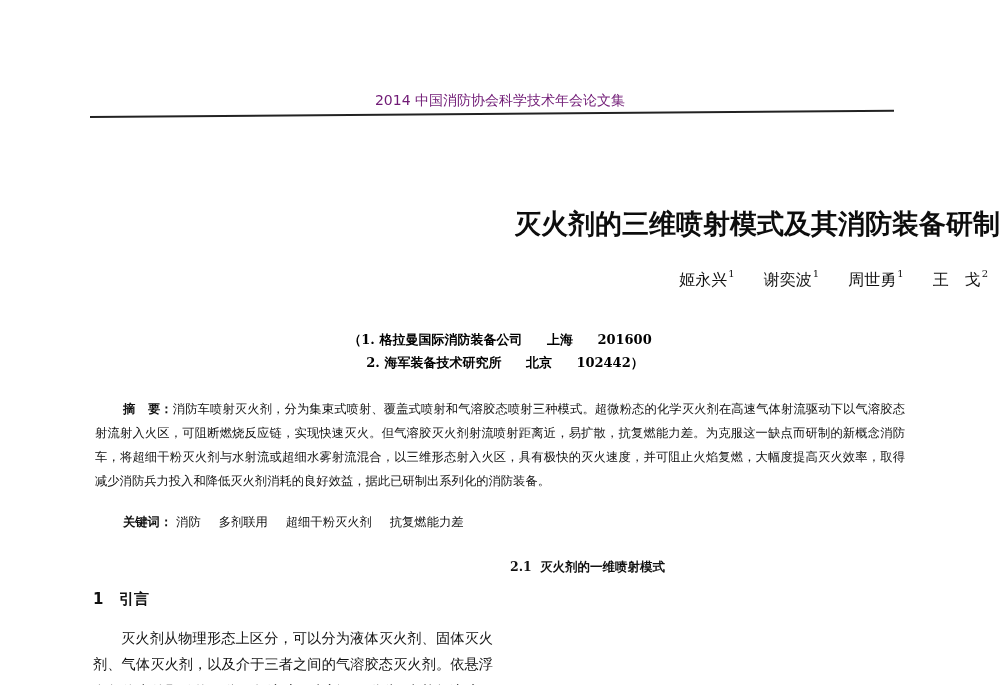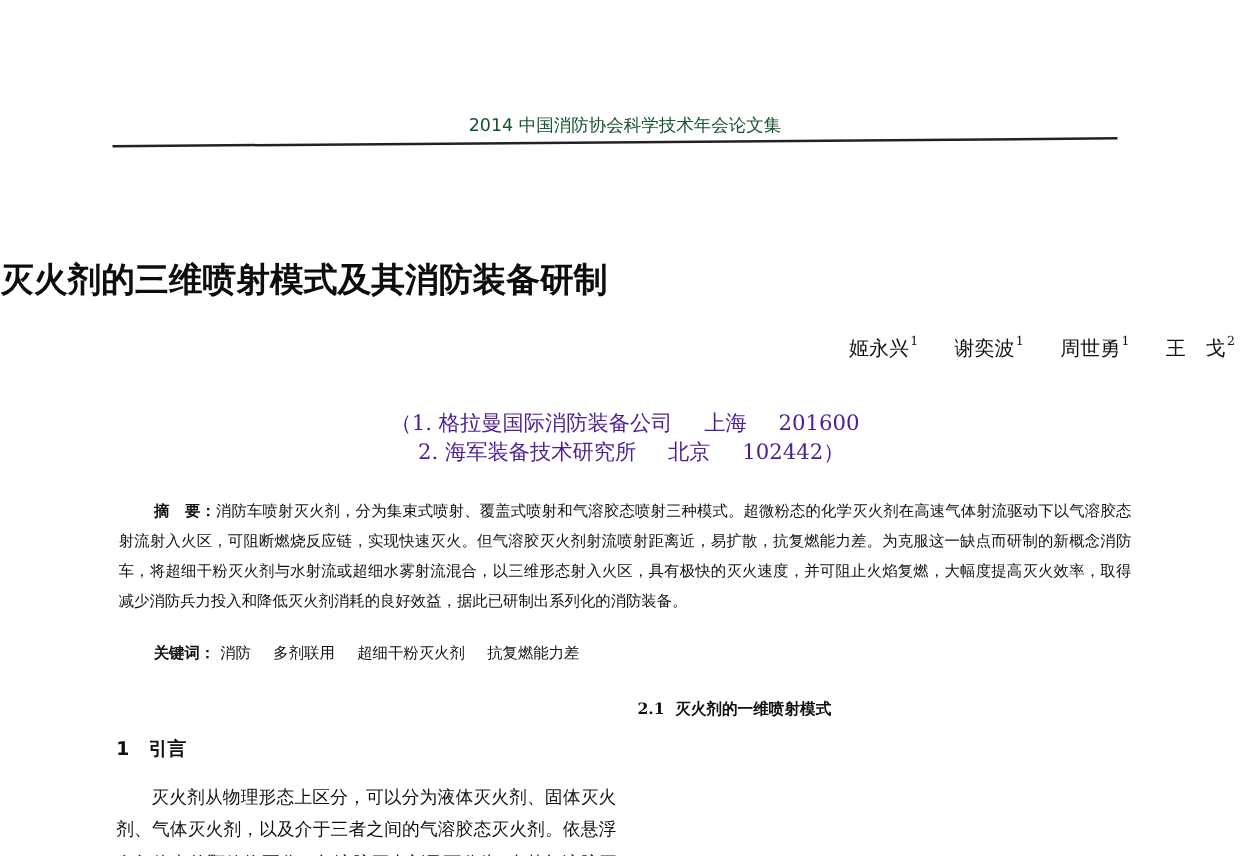--- a/index.html
+++ b/index.html
@@ -2,43 +2,43 @@
 <html><head>
 <meta charset="utf-8">
 <style>
   * { margin: 0; padding: 0; box-sizing: border-box; }
   html, body { width: 1000px; height: 685px; overflow: hidden; background: #ffffff; }
   body { position: relative; color: #111; font-family: "DejaVu Serif", "Liberation Serif", serif; }
 
   .running-header {
     position: absolute; top: 92px; left: 0; width: 1000px;
     text-align: center; font-family: "DejaVu Sans", "Liberation Sans", sans-serif;
-    font-size: 14px; letter-spacing: 0px; color: #14532d;
+    font-size: 14px; letter-spacing: 0px; color: #701a75;
   }
   .header-rule {
     position: absolute; top: 116px; left: 90px; width: 804px; height: 2px;
     background: #222; transform: rotate(-0.45deg); transform-origin: left center;
   }
 
   .paper-title {
-    position: absolute; top: 206px; left: 0; width: 1000px; text-align: left;
+    position: absolute; top: 206px; left: 0; width: 1000px; text-align: right;
     font-family: "DejaVu Serif", "Liberation Serif", serif; font-weight: bold;
     font-size: 27px; letter-spacing: 0px; color: #0d0d0d;
   }
 
   .authors {
     position: absolute; top: 268px; left: 0; width: 1000px; text-align: right;
     font-size: 16px; color: #111;
   }
   .author { display: inline-block; margin: 0 12px; }
   .author sup { font-size: 10px; vertical-align: 8px; margin-left: 1px; }
 
   .affiliations {
     position: absolute; top: 328px; left: 0; width: 1000px; text-align: center;
-    font-size: 17px; line-height: 23px; color: #4c1d95;
+    font-size: 13px; line-height: 23px; color: #000000; font-weight: bold;
   }
   .aff-line { display: block; }
   .aff-line.first { padding-left: 0px; }
   .aff-line.second { padding-left: 10px; }
   .gap { display: inline-block; width: 20px; }
 
   .abstract {
     position: absolute; top: 397px; left: 95px; width: 810px;
     font-size: 12.3px; line-height: 24px; color: #111; text-align: justify;
   }

